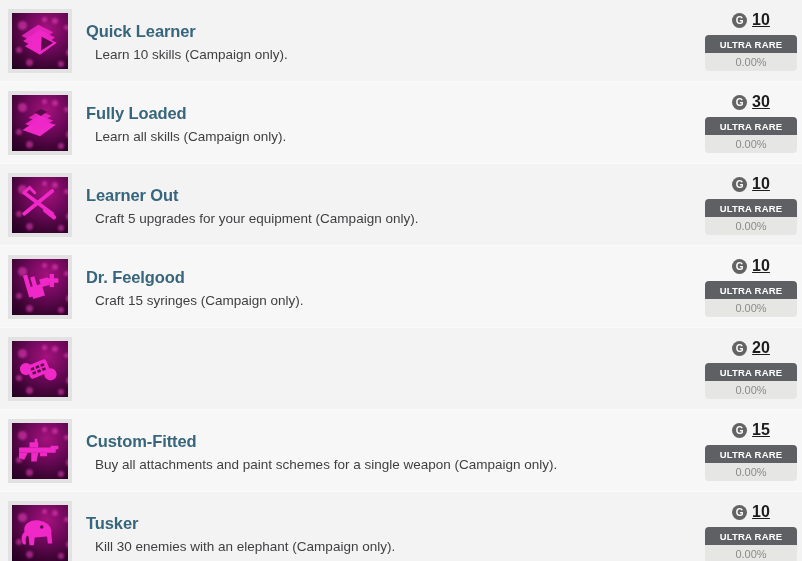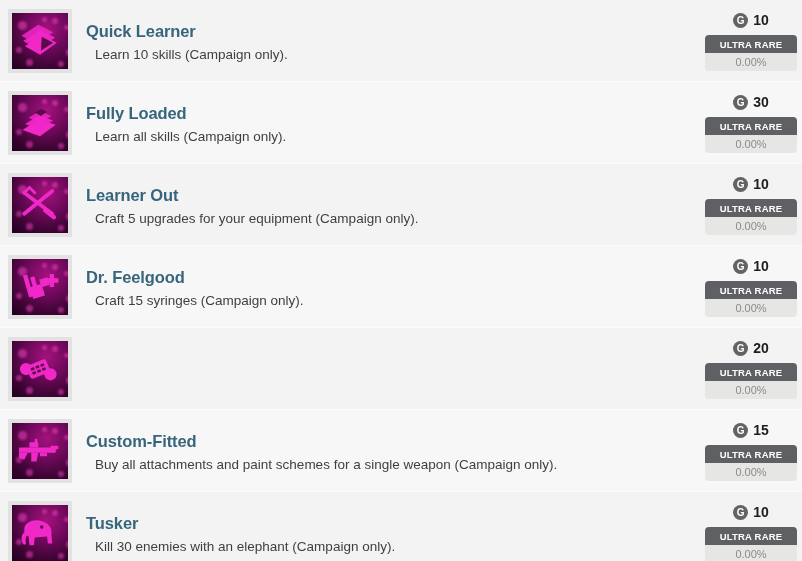--- a/index.html
+++ b/index.html
@@ -103,23 +103,24 @@
     border-radius: 50%;
     background: #636363;
     color: #ffffff;
     font-size: 10px;
     font-weight: bold;
     line-height: 15px;
     text-align: center;
     display: inline-block;
   }
   .score-value {
-    font-size: 14px;
+    font-size: 16px;
     font-weight: bold;
     color: #1d1d1d;
+    text-decoration: underline;
   }
   .rarity-box {
     width: 92px;
     display: flex;
     flex-direction: column;
     align-items: stretch;
   }
   .rarity-label {
     background: #5e6063;
     color: #ffffff;

